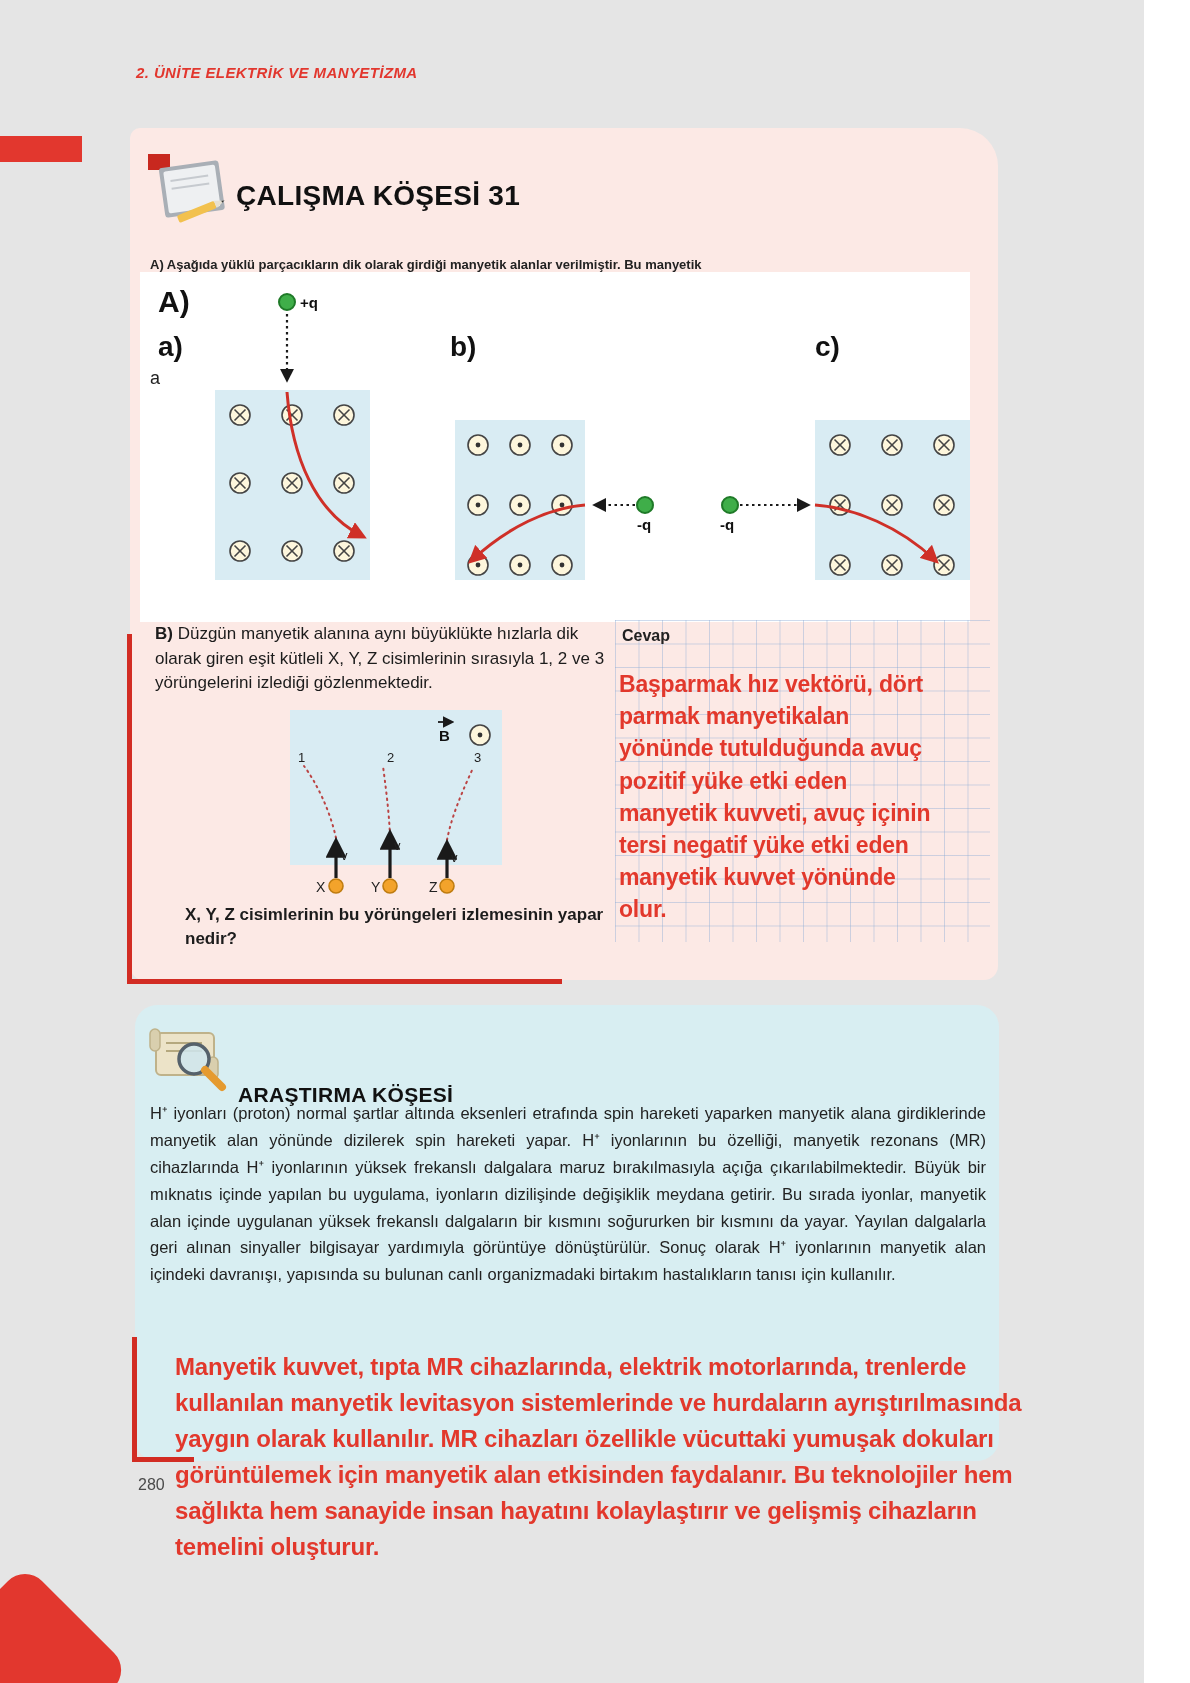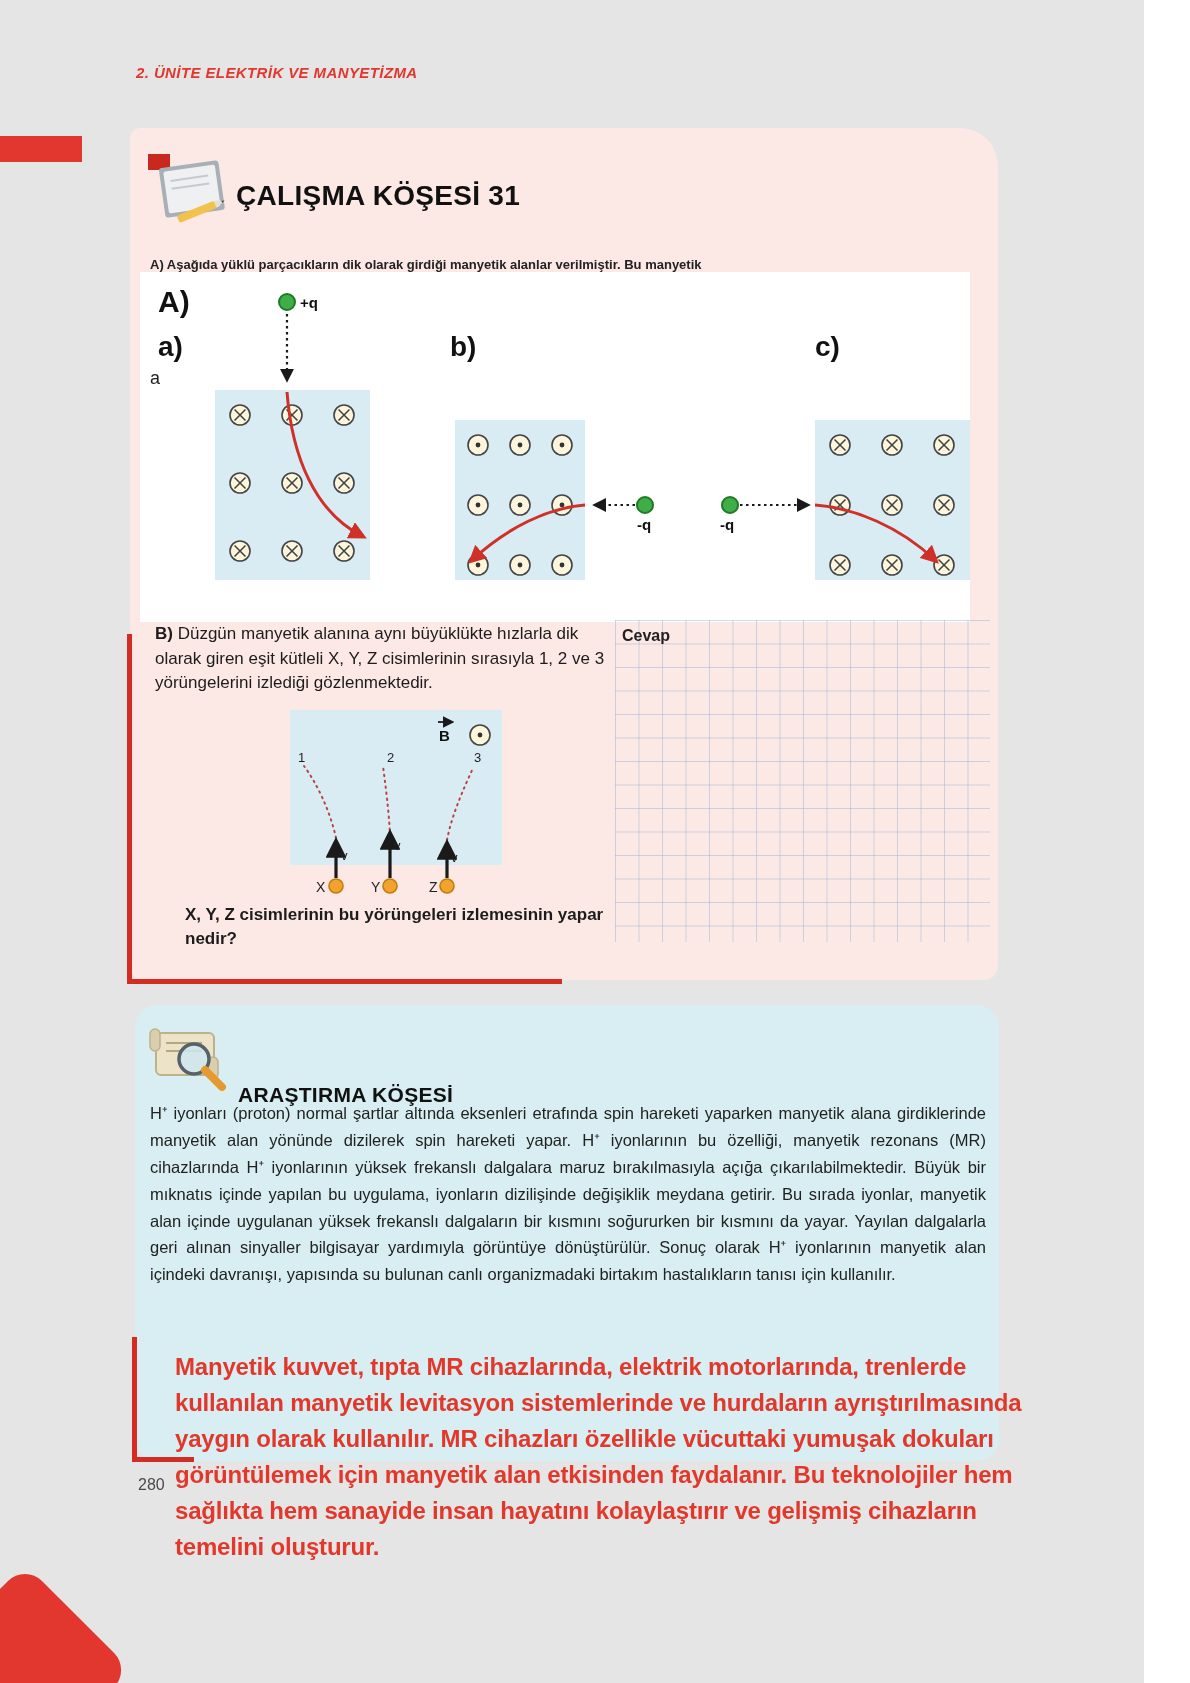--- a/index.html
+++ b/index.html
@@ -201,20 +201,28 @@
       <circle cx="157" cy="176" r="7" fill="#f3a32b" stroke="#bf7c10" stroke-width="1.6"></circle>
       <text x="26" y="182" class="lbl-xyz">X</text>
       <text x="81" y="182" class="lbl-xyz">Y</text>
       <text x="139" y="182" class="lbl-xyz">Z</text>
     </svg>
 
     <div class="abs partb-question">X, Y, Z cisimlerinin bu yörüngeleri izlemesinin yapar nedir?</div>
 
     <div class="abs answer-grid"></div>
     <div class="abs answer-label">Cevap</div>
+    <div class="abs answer-text">Başparmak hız vektörü, dört
+parmak manyetikalan
+yönünde tutulduğunda avuç
+pozitif yüke etki eden
+manyetik kuvveti, avuç içinin
+tersi negatif yüke etki eden
+manyetik kuvvet yönünde
+olur.</div>
   </section>
 
   <div class="abs ws-redline-v"></div>
   <div class="abs ws-redline-h"></div>
 
   <section class="abs research-box">
     <svg class="abs rs-icon" width="86" height="76" viewBox="0 0 86 76">
       <rect x="8" y="14" width="58" height="42" rx="5" fill="#ece3c8" stroke="#bfb28a" stroke-width="2"></rect>
       <rect x="2" y="10" width="10" height="22" rx="5" fill="#d9cfae" stroke="#bfb28a" stroke-width="1.5"></rect>
       <rect x="60" y="38" width="10" height="22" rx="5" fill="#d9cfae" stroke="#bfb28a" stroke-width="1.5"></rect>

